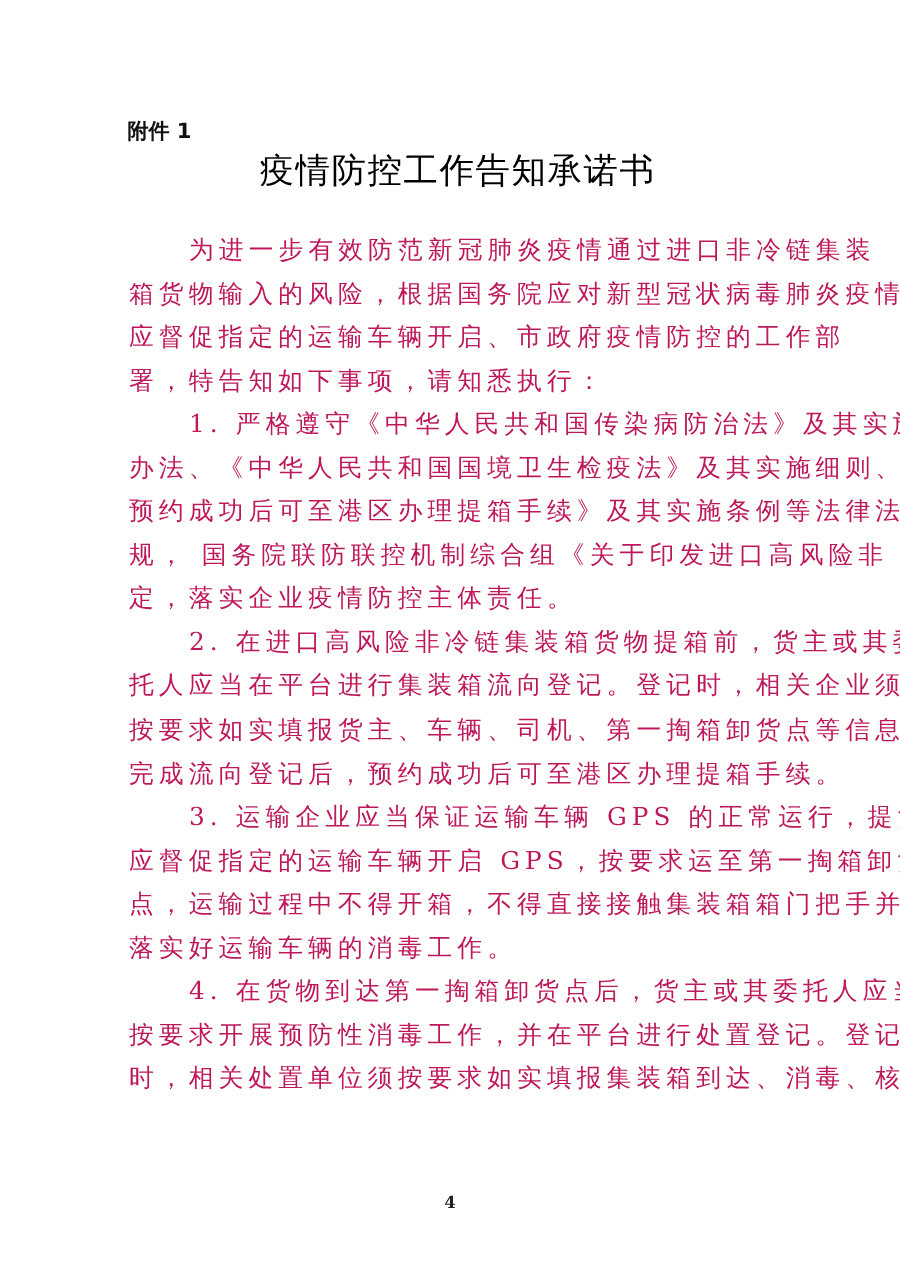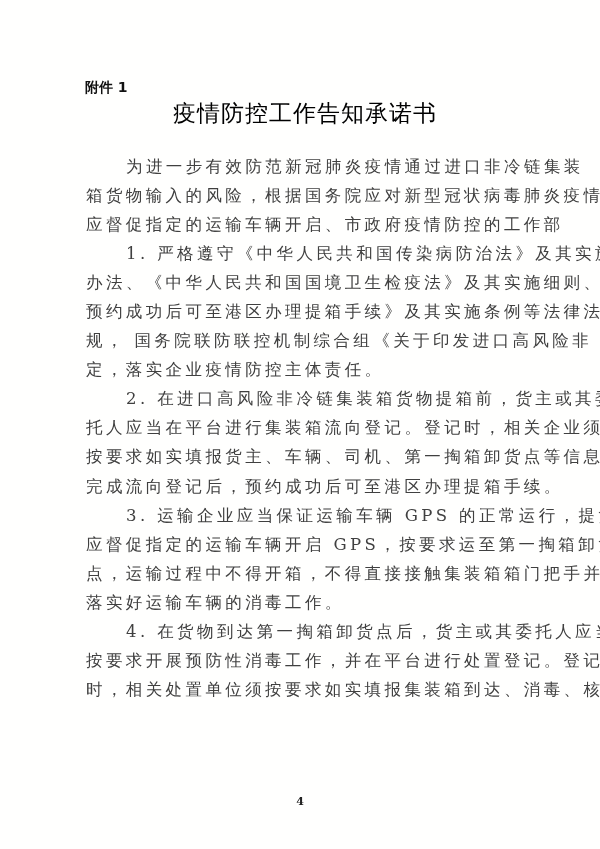--- a/index.html
+++ b/index.html
@@ -44,21 +44,21 @@
       box-sizing: border-box;
     }
     .body-text {
       position: absolute;
       left: 86px;
       top: 152px;
       width: 422px;
       font-family: "DejaVu Serif", "Liberation Serif", serif;
       font-size: 16.5px;
       line-height: 29.05px;
-      color: #404040;
+      color: #be185d;
     }
     .line {
       display: block;
       white-space: nowrap;
       height: 29.05px;
       letter-spacing: 3.4px;
     }
     .line.indent {
       padding-left: 40px;
     }
@@ -79,20 +79,21 @@
 <body>
 
 <div class="page">
   <div class="attachment-label">附件 1</div>
   <div class="doc-title">疫情防控工作告知承诺书</div>
 
   <div class="body-text">
     <span class="line indent">为进一步有效防范新冠肺炎疫情通过进口非冷链集装</span>
     <span class="line">箱货物输入的风险，根据国务院应对新型冠状病毒肺炎疫情</span>
     <span class="line">应督促指定的运输车辆开启、市政府疫情防控的工作部</span>
+    <span class="line">署，特告知如下事项，请知悉执行：</span>
     <span class="line indent">1. 严格遵守《中华人民共和国传染病防治法》及其实施</span>
     <span class="line">办法、《中华人民共和国国境卫生检疫法》及其实施细则、《中</span>
     <span class="line">预约成功后可至港区办理提箱手续》及其实施条例等法律法</span>
     <span class="line">规， 国务院联防联控机制综合组《关于印发进口高风险非</span>
     <span class="line">定，落实企业疫情防控主体责任。</span>
     <span class="line indent">2. 在进口高风险非冷链集装箱货物提箱前，货主或其委</span>
     <span class="line">托人应当在平台进行集装箱流向登记。登记时，相关企业须</span>
     <span class="line">按要求如实填报货主、车辆、司机、第一掏箱卸货点等信息。</span>
     <span class="line">完成流向登记后，预约成功后可至港区办理提箱手续。</span>
     <span class="line indent">3. 运输企业应当保证运输车辆 GPS 的正常运行，提货时</span>

